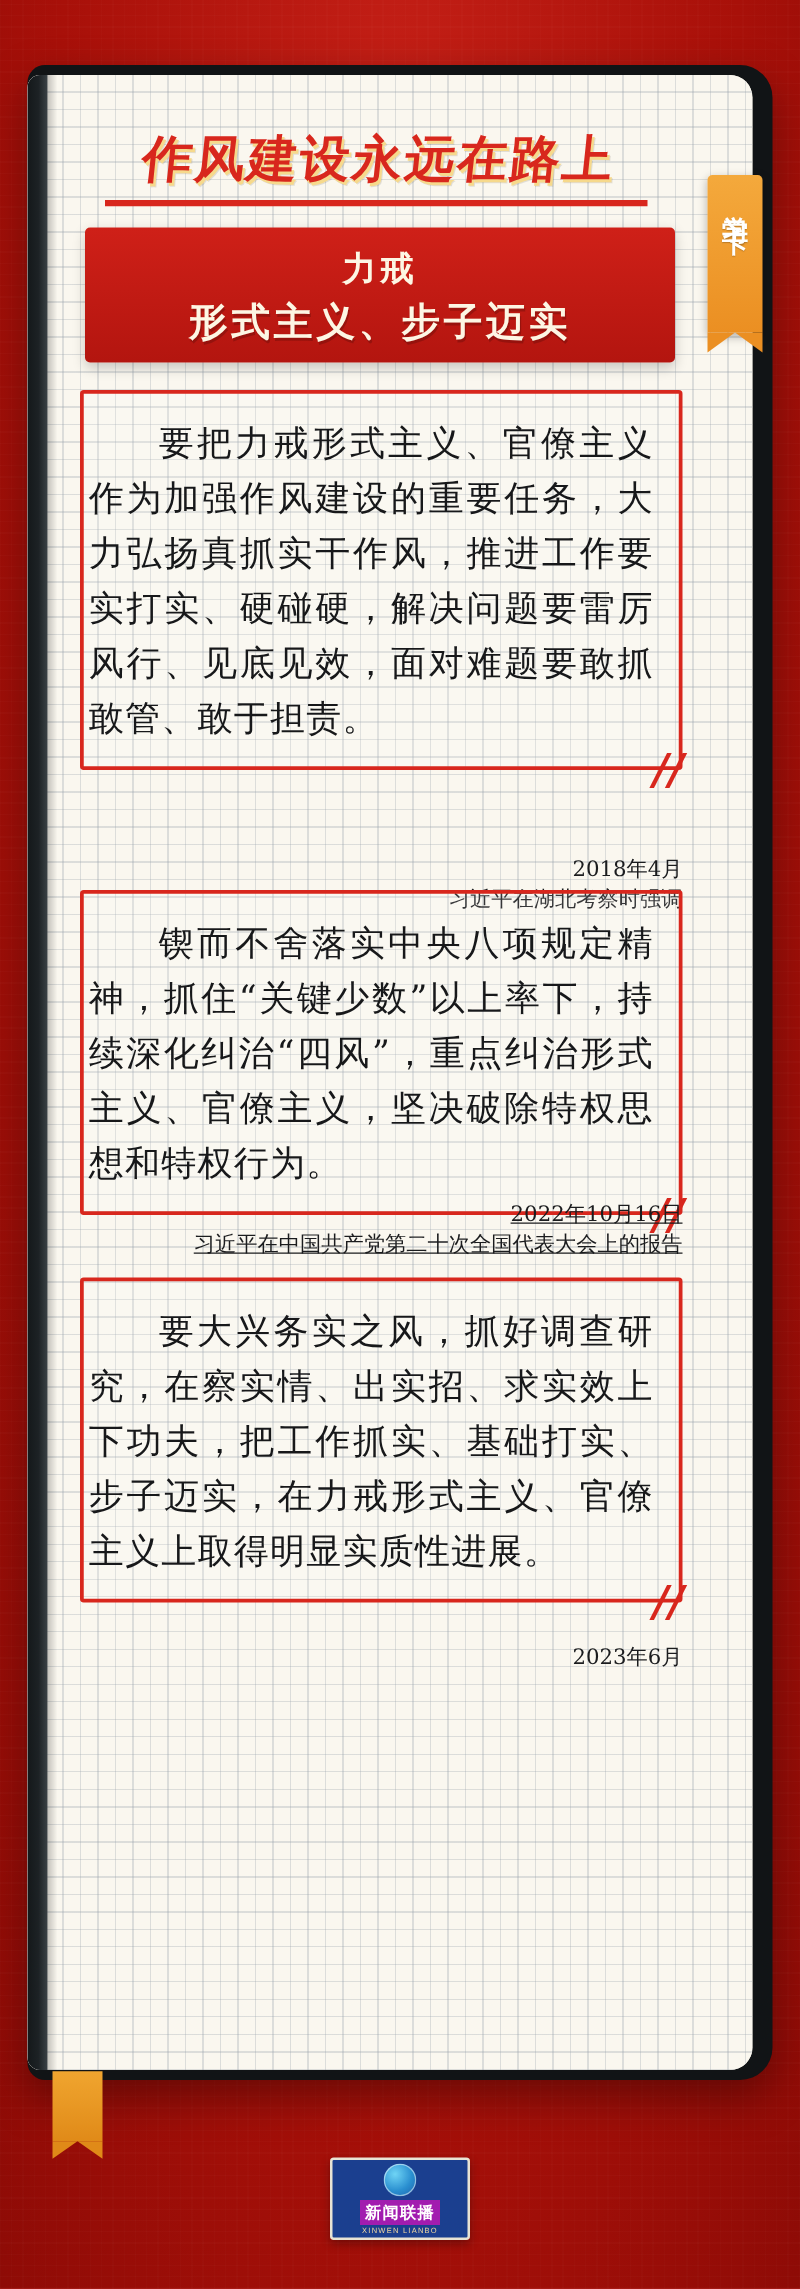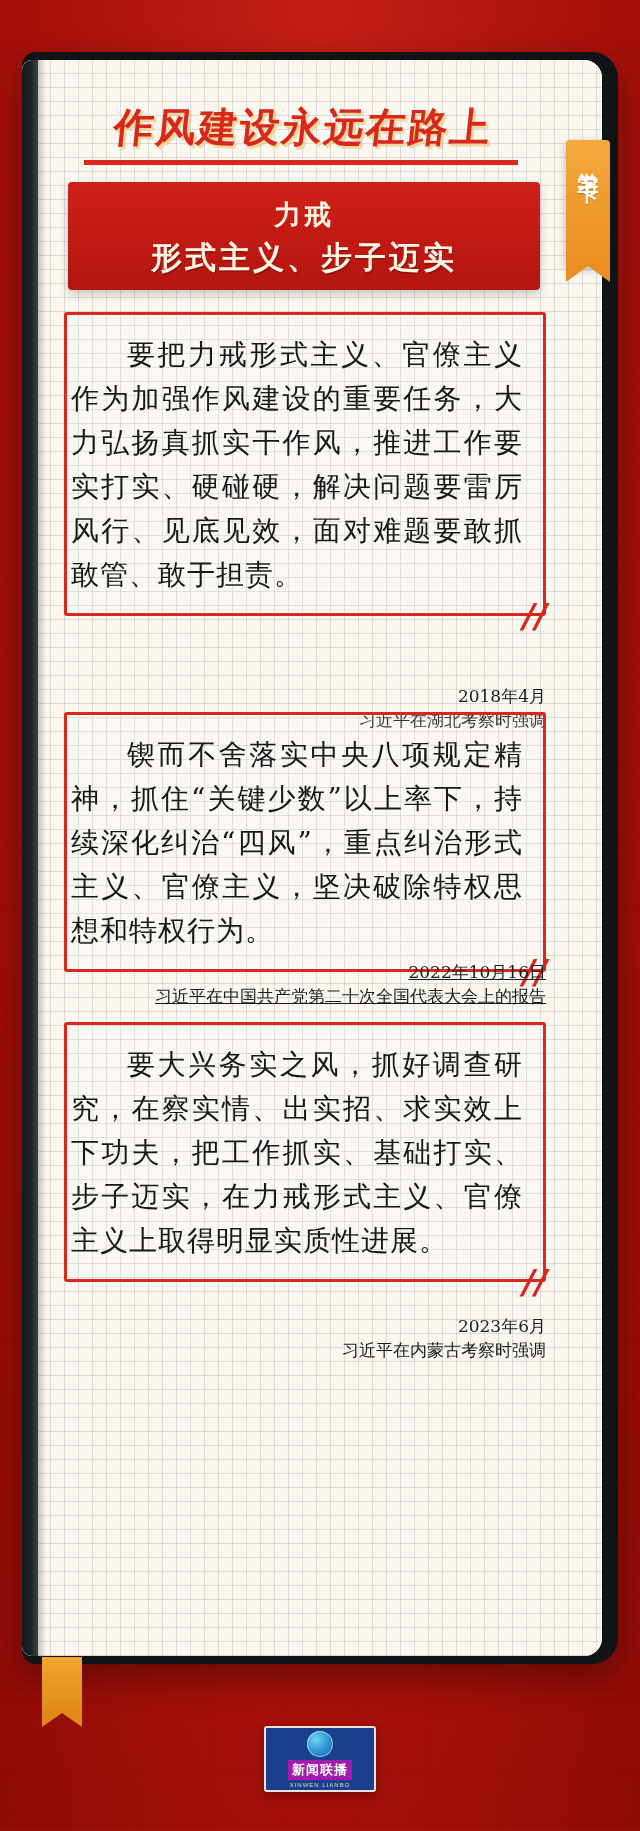--- a/index.html
+++ b/index.html
@@ -320,21 +320,20 @@
         <div class="date">2022年10月16日</div>
         <div class="source">习近平在中国共产党第二十次全国代表大会上的报告</div>
       </div>
 
       <div class="quote-block" style="top:962px;">
         <div class="quote-text">要大兴务实之风，抓好调查研究，在察实情、出实招、求实效上下功夫，把工作抓实、基础打实、步子迈实，在力戒形式主义、官僚主义上取得明显实质性进展。</div>
         <div class="quote-mark">//</div>
       </div>
       <div class="attrib" style="top:1254px;">
         <div class="date">2023年6月</div>
-        <div class="source">习近平在内蒙古考察时强调</div>
       </div>
     </div>
 
     <div class="bookmark">
       <span>学习卡</span>
     </div>
   </div>
 
   <div class="ribbon"></div>
 

